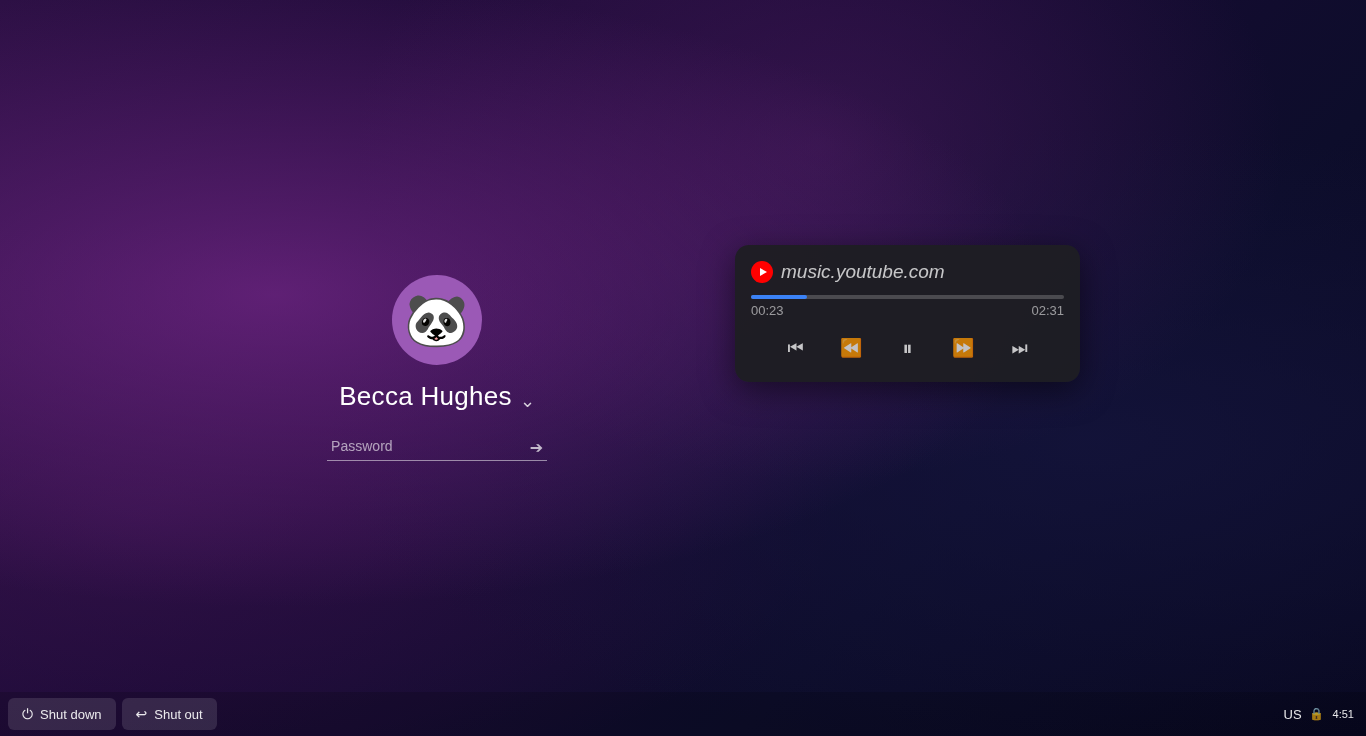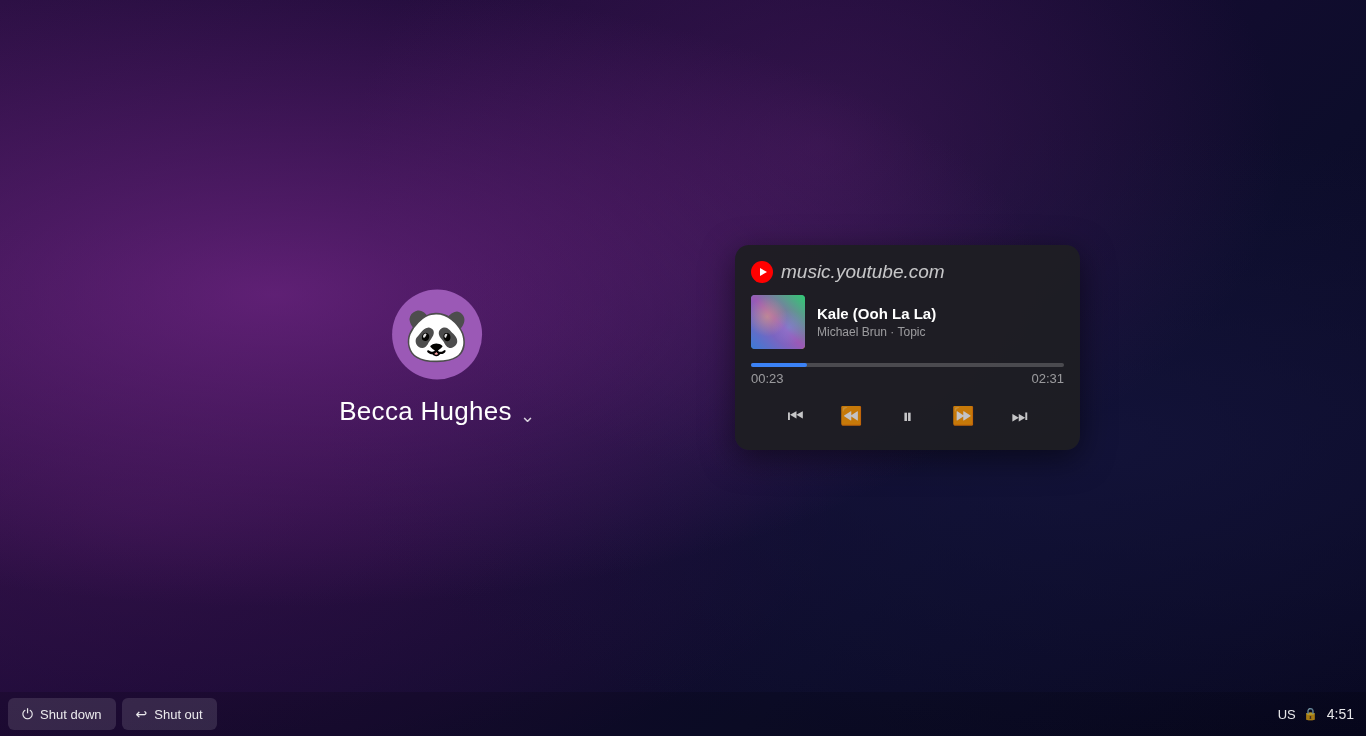--- a/index.html
+++ b/index.html
@@ -309,55 +309,50 @@
       margin-left: 16px;
     }
 
     .status-lock {
       font-size: 12px;
       opacity: 0.8;
     }
 
     .status-time {
       font-weight: 500;
-      font-size: 14px;
+      font-size: 11px;
     }
   </style>
 </head>
 <body>
 
 <div class="bg"></div>
 
 <div class="login-container">
   <div class="avatar-circle">
     <span class="avatar-panda">🐼</span>
   </div>
 
   <div class="username-row">
     <span class="username">Becca Hughes</span>
     <span class="chevron-down">⌄</span>
   </div>
 
+  <div class="password-field-wrapper">
+    <input class="password-input" type="password" placeholder="Password" style="">
+    <button class="password-submit">➔</button>
+  </div>
 </div>
 
 <div class="media-card">
   <div class="media-source-row">
     <div class="yt-music-icon"></div>
     <span class="media-source-text">music.youtube.com</span>
   </div>
 
-  <div class="media-info-row">
-    <div class="album-art">
-      <div class="album-art-inner"></div>
-    </div>
-    <div class="media-text">
-      <div class="track-title">Kale (Ooh La La)</div>
-      <div class="track-artist">Michael Brun · Topic</div>
-    </div>
-  </div>
 
   <div class="progress-container">
     <div class="progress-bar-bg">
       <div class="progress-bar-fill" style="width: 18%;"></div>
     </div>
   </div>
 
   <div class="time-row">
     <span class="time-text">00:23</span>
     <span class="time-text">02:31</span>

